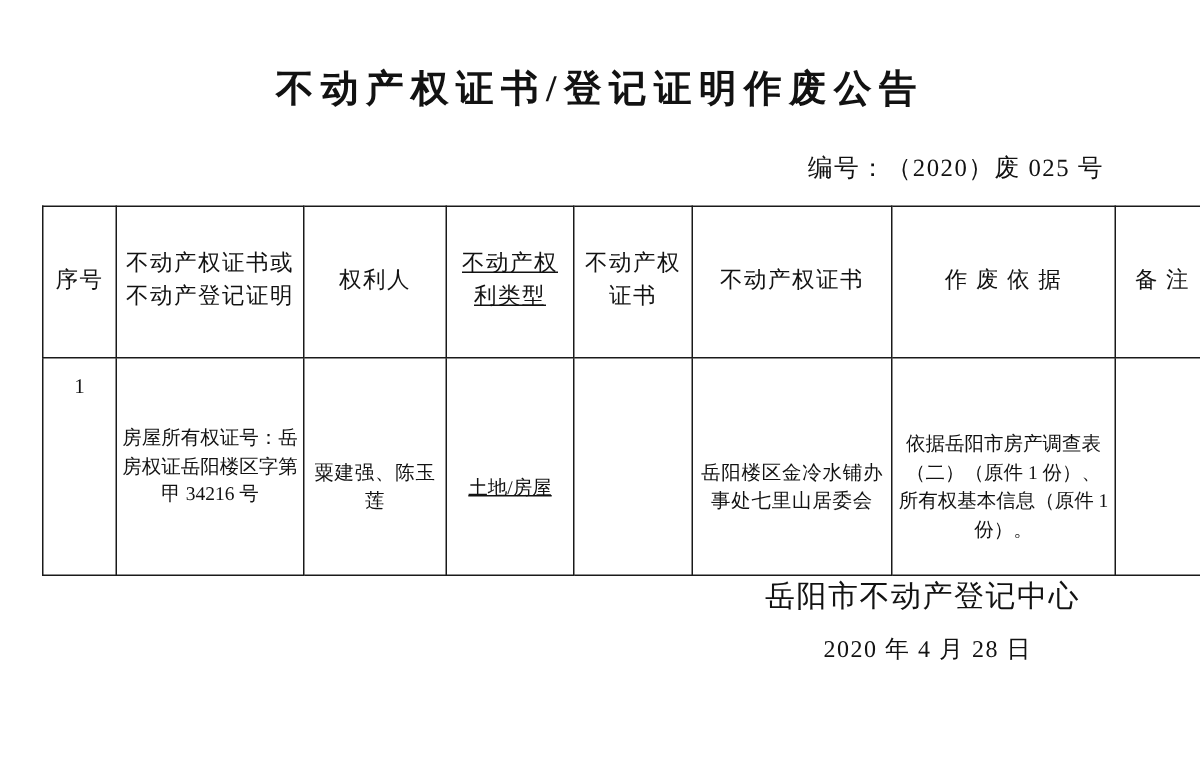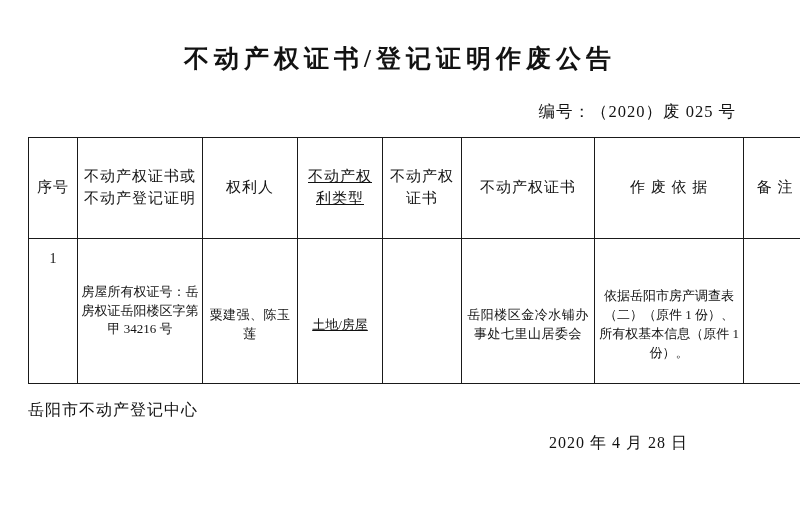--- a/index.html
+++ b/index.html
@@ -105,22 +105,22 @@
     font-size: 14px;
   }
   .cert-inner {
     display: block;
   }
   .owner-inner, .type-inner, .loc-inner, .basis-inner {
     display: block;
     margin-top: 28px;
   }
   .signature {
-    font-size: 16px;
-    margin-top: 16px;
+    text-align: right;
+    font-size: 20px;
     padding-right: 52px;
     letter-spacing: 1px;
   }
   .date-line {
     text-align: right;
     font-size: 16px;
     margin-top: 12px;
     padding-right: 84px;
     letter-spacing: 1px;
   }

